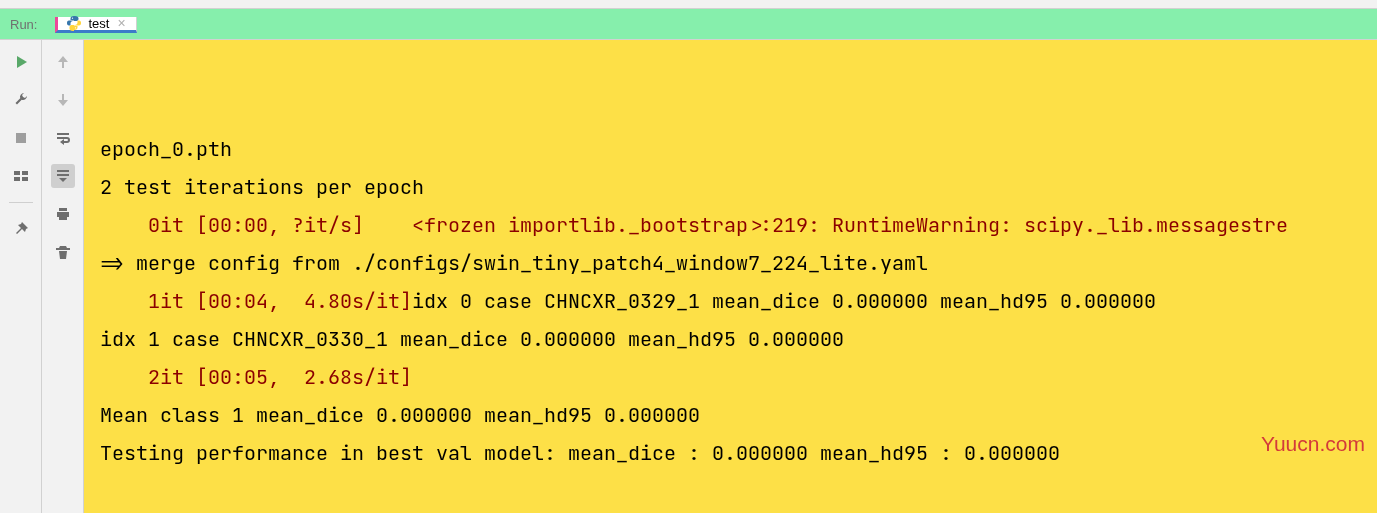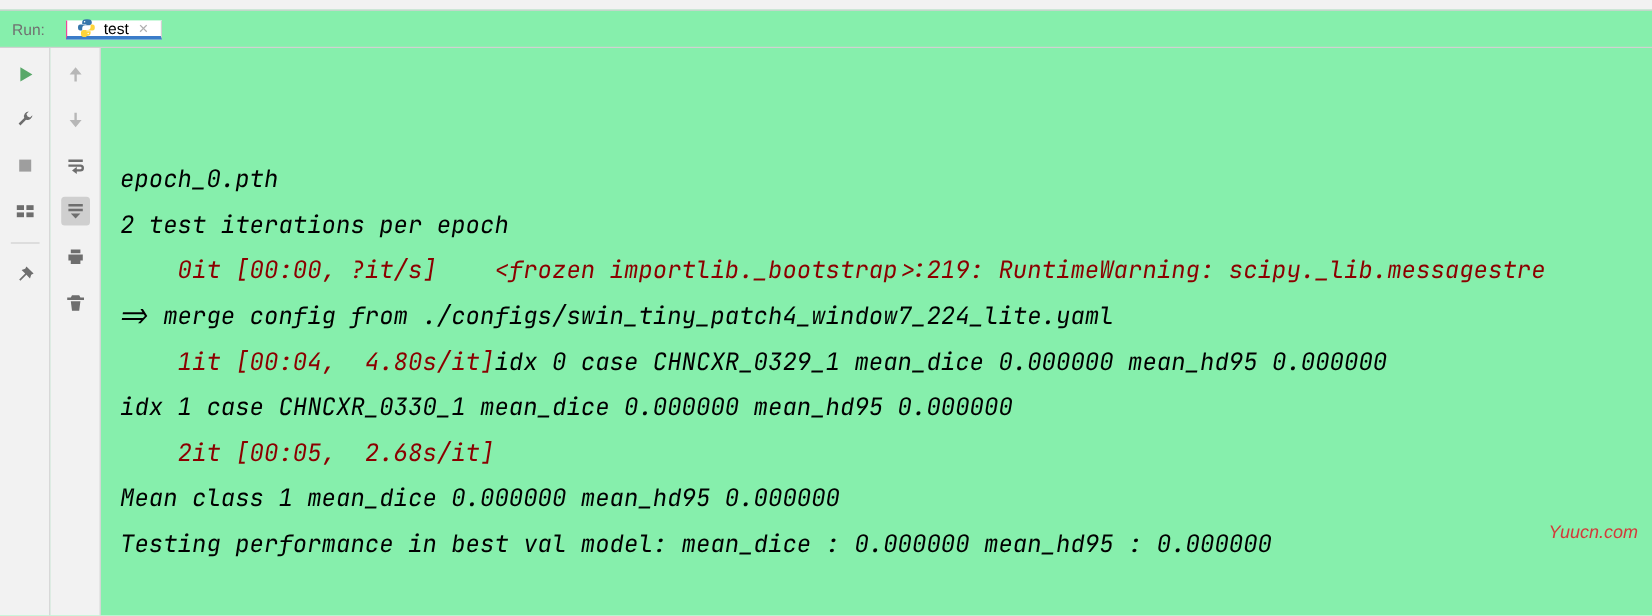--- a/index.html
+++ b/index.html
@@ -34,42 +34,41 @@
       color: #707070;
       font-size: 13px;
       margin-right: 18px;
     }
     .run-tab {
       display: flex;
       align-items: center;
       height: 16px;
       padding: 0 10px 0 8px;
       background: #fff;
-      border-left: 1px solid #ec4899;
+      border-left: 3px solid #ec4899;
       border-right: 1px solid #d1d1d1;
       border-bottom: 3px solid #3b7cc9;
       margin-bottom: -1px;
     }
     .py-icon {
       width: 16px; height: 16px;
       margin-right: 6px;
       display: inline-flex;
     }
     .run-tab-name { color: #000; font-size: 13px; }
     .close-x {
       margin-left: 8px;
       color: #b0b0b0;
       font-size: 14px;
       line-height: 1;
     }
     .main-area {
       display: flex;
       height: calc(513px - 8px - 32px);
-      background: #86efac;
-      font-style: italic;
+      background: #fde047;
     }
     .gutter {
       width: 42px;
       background: #f2f2f2;
       border-right: 1px solid #d1d1d1;
       display: flex;
       flex-direction: column;
       align-items: center;
       padding-top: 10px;
       gap: 14px;
@@ -109,21 +108,21 @@
       position: relative;
     }
     .tRed { color: #8b0000; margin-left: 48px; }
     .tBlack { color: #000; }
     .watermark {
       position: absolute;
       right: 12px;
       bottom: 50px;
       color: #d33a3a;
       font-family: "Segoe UI", Arial, sans-serif;
-      font-size: 15px;
+      font-size: 21px;
     }
   </style>
 </head>
 <body>
 
 <div class="top-strip">
   <div class="top-tab-row">
     
   </div>
 </div>

